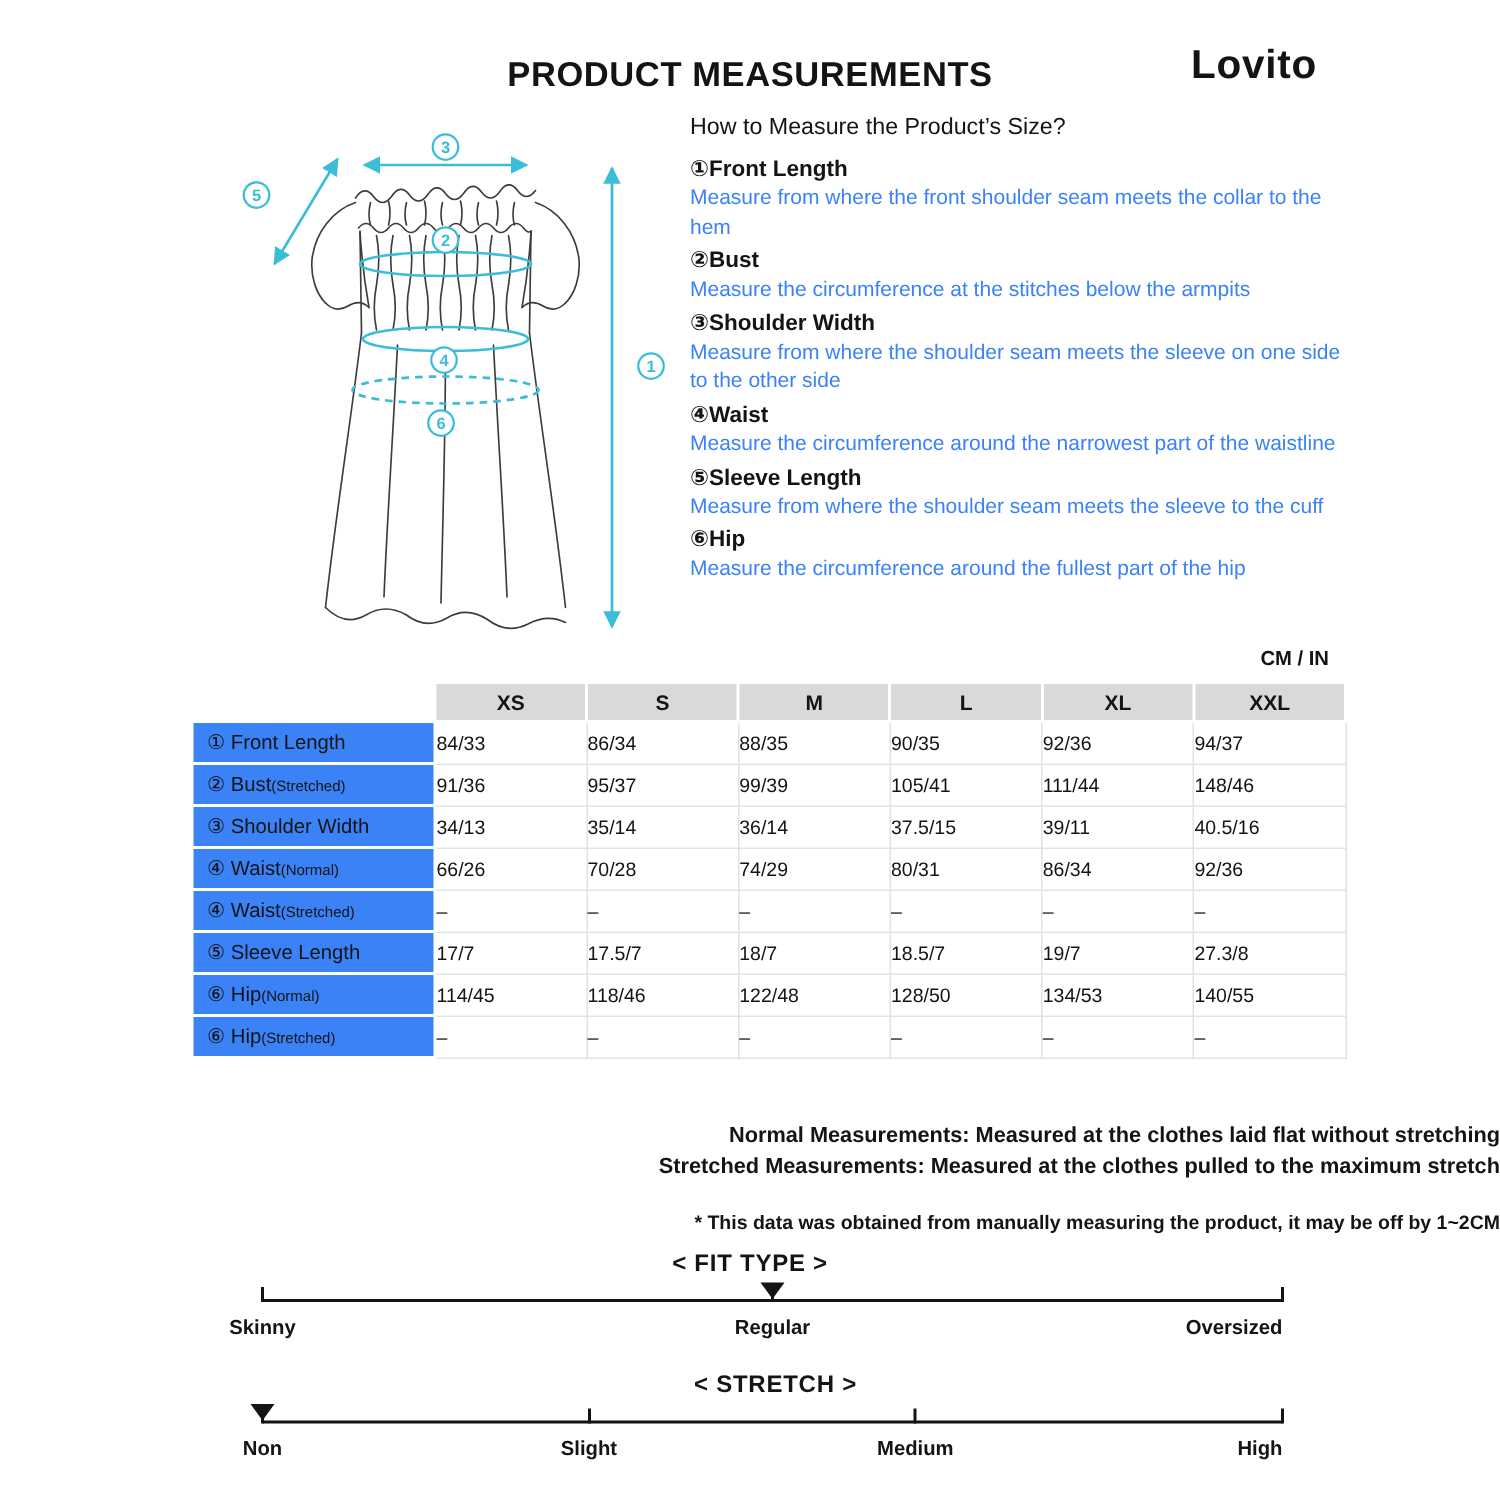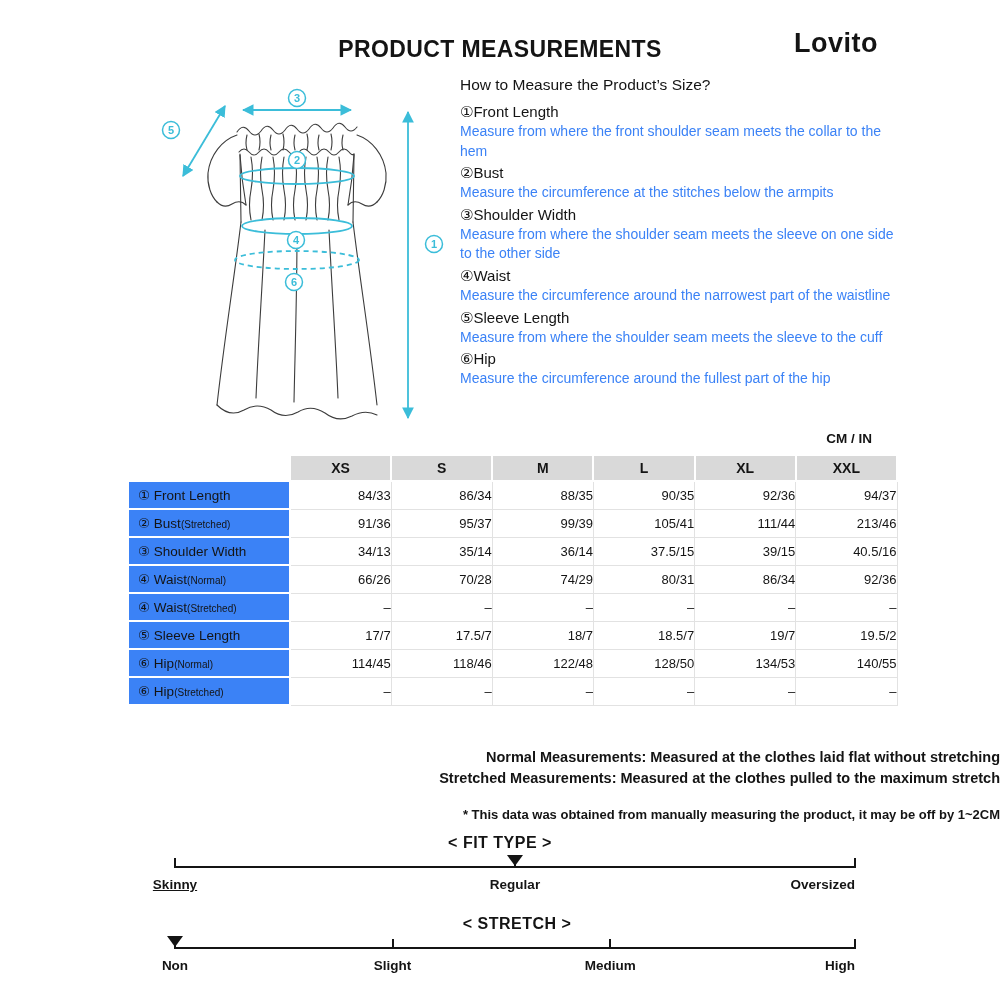--- a/index.html
+++ b/index.html
@@ -21,44 +21,44 @@
     position:absolute; top:28px; right:122px;
     font-size:27px; font-weight:700; letter-spacing:.5px;
   }
 
   .diagram { position:absolute; left:125px; top:80px; width:340px; height:350px; }
   .diagram svg { width:100%; height:100%; display:block; }
   .diagram text { font-family:"Liberation Sans","DejaVu Sans",sans-serif; }
 
   .guide { position:absolute; left:460px; top:76px; width:434px; }
   .guide-title { font-size:15.5px; font-weight:400; margin-bottom:9px; }
-  .inst-label { font-size:15px; font-weight:400; margin-top:3px; }
+  .inst-label { font-size:15px; font-weight:700; margin-top:3px; }
   .inst-desc { font-size:14px; color:#3b82f6; line-height:1.4; margin:1px 0 2px; }
 
-  .unit { position:absolute; top:431px; right:128px; font-size:13.5px; font-weight:700; }
+  .unit { position:absolute; top:431px; right:114px; font-size:13.5px; font-weight:700; }
 
   table.size {
     position:absolute; left:127px; top:454px; width:771px;
     border-collapse:collapse; table-layout:fixed;
   }
   table.size col.lab { width:162px; }
   th.szh {
     background:#d9d9d9; border:2px solid #fff;
     font-size:14px; font-weight:700; height:26px; text-align:center;
   }
   th.corner { background:#fff; border:none; }
   td.rlab {
     background:#3b82f6; border:2px solid #fff;
     font-size:13.5px; height:28px; padding-left:9px; text-align:left;
     white-space:nowrap;
   }
   td.rlab .sub { font-size:10px; }
   td.val {
     background:#fff; border:1px solid #e2e2e2;
-    font-size:13px; text-align:right; height:28px;
+    font-size:13px; text-align:left; height:28px;
   }
 
   .note { position:absolute; left:0; right:0; text-align:right; font-weight:700; }
   .n1 { top:749px; font-size:14.5px; }
   .n2 { top:770px; font-size:14.5px; }
   .n3 { top:807px; font-size:13px; }
 
   .sc-title {
     position:absolute; left:0; right:0; text-align:center;
     font-size:16px; font-weight:700; letter-spacing:.5px;
@@ -222,29 +222,29 @@
           <td class="val">92/36</td>
           <td class="val">94/37</td>
         </tr>
         <tr>
           <td class="rlab">② Bust<span class="sub">(Stretched)</span></td>
           <td class="val">91/36</td>
           <td class="val">95/37</td>
           <td class="val">99/39</td>
           <td class="val">105/41</td>
           <td class="val">111/44</td>
-          <td class="val">213/46</td>
+          <td class="val">148/46</td>
         </tr>
         <tr>
           <td class="rlab">③ Shoulder Width</td>
           <td class="val">34/13</td>
           <td class="val">35/14</td>
           <td class="val">36/14</td>
           <td class="val">37.5/15</td>
-          <td class="val">39/15</td>
+          <td class="val">39/11</td>
           <td class="val">40.5/16</td>
         </tr>
         <tr>
           <td class="rlab">④ Waist<span class="sub">(Normal)</span></td>
           <td class="val">66/26</td>
           <td class="val">70/28</td>
           <td class="val">74/29</td>
           <td class="val">80/31</td>
           <td class="val">86/34</td>
           <td class="val">92/36</td>
@@ -258,21 +258,21 @@
           <td class="val">–</td>
           <td class="val">–</td>
         </tr>
         <tr>
           <td class="rlab">⑤ Sleeve Length</td>
           <td class="val">17/7</td>
           <td class="val">17.5/7</td>
           <td class="val">18/7</td>
           <td class="val">18.5/7</td>
           <td class="val">19/7</td>
-          <td class="val">19.5/2</td>
+          <td class="val">27.3/8</td>
         </tr>
         <tr>
           <td class="rlab">⑥ Hip<span class="sub">(Normal)</span></td>
           <td class="val">114/45</td>
           <td class="val">118/46</td>
           <td class="val">122/48</td>
           <td class="val">128/50</td>
           <td class="val">134/53</td>
           <td class="val">140/55</td>
         </tr>
@@ -294,21 +294,21 @@
 
   <div class="sc-title fit-title">&lt; FIT TYPE &gt;</div>
   <div class="sc-track fit-track">
       <div class="sc-line"></div>
       <div class="sc-tick" style="left: 0%;"></div>
       <div class="sc-tick" style="left: 50%;"></div>
       <div class="sc-tick" style="left: 100%;"></div>
       <div class="sc-marker" style="left: 50%;"></div>
     </div>
   <div class="sc-labels fit-labels">
-      <span class="sc-lab" style="left: 0%; transform: translateX(-50%); text-decoration: underline;">Skinny</span>
+      <span class="sc-lab" style="left: 0%; transform: translateX(-50%);">Skinny</span>
       <span class="sc-lab" style="left: 50%; transform: translateX(-50%);">Regular</span>
       <span class="sc-lab" style="left: 100%; transform: translateX(-100%);">Oversized</span>
     </div>
 
   <div class="sc-title st-title">&lt; STRETCH &gt;</div>
   <div class="sc-track st-track">
       <div class="sc-line"></div>
       <div class="sc-tick" style="left: 0%;"></div>
       <div class="sc-tick" style="left: 32%;"></div>
       <div class="sc-tick" style="left: 64%;"></div>

